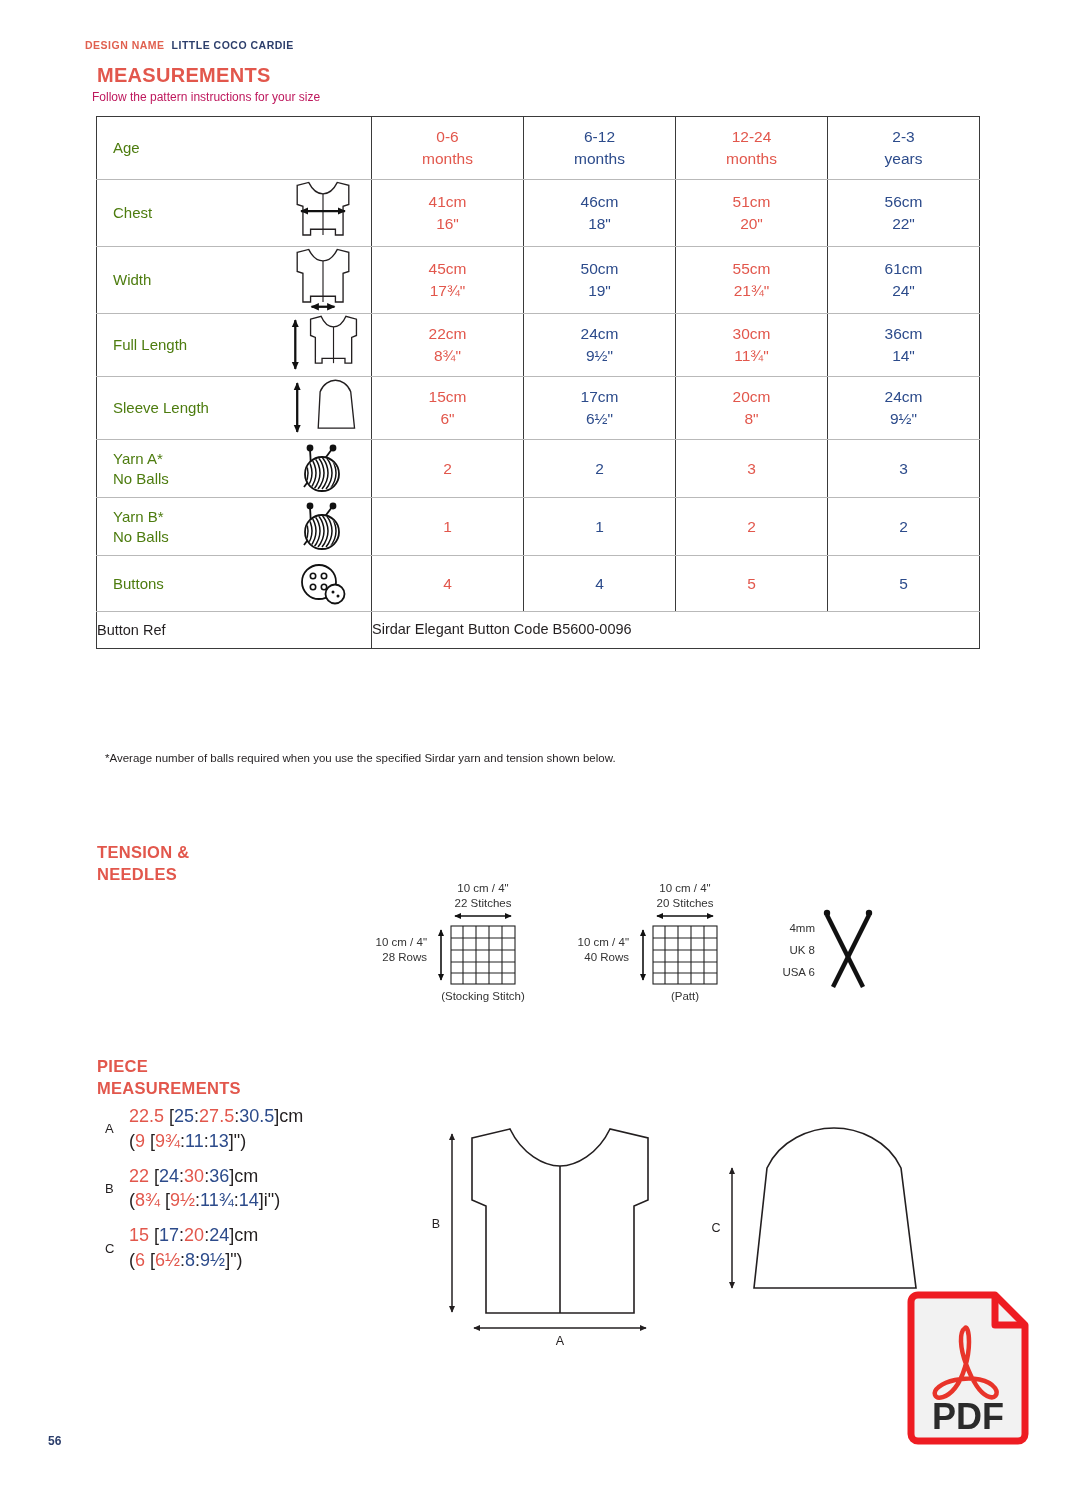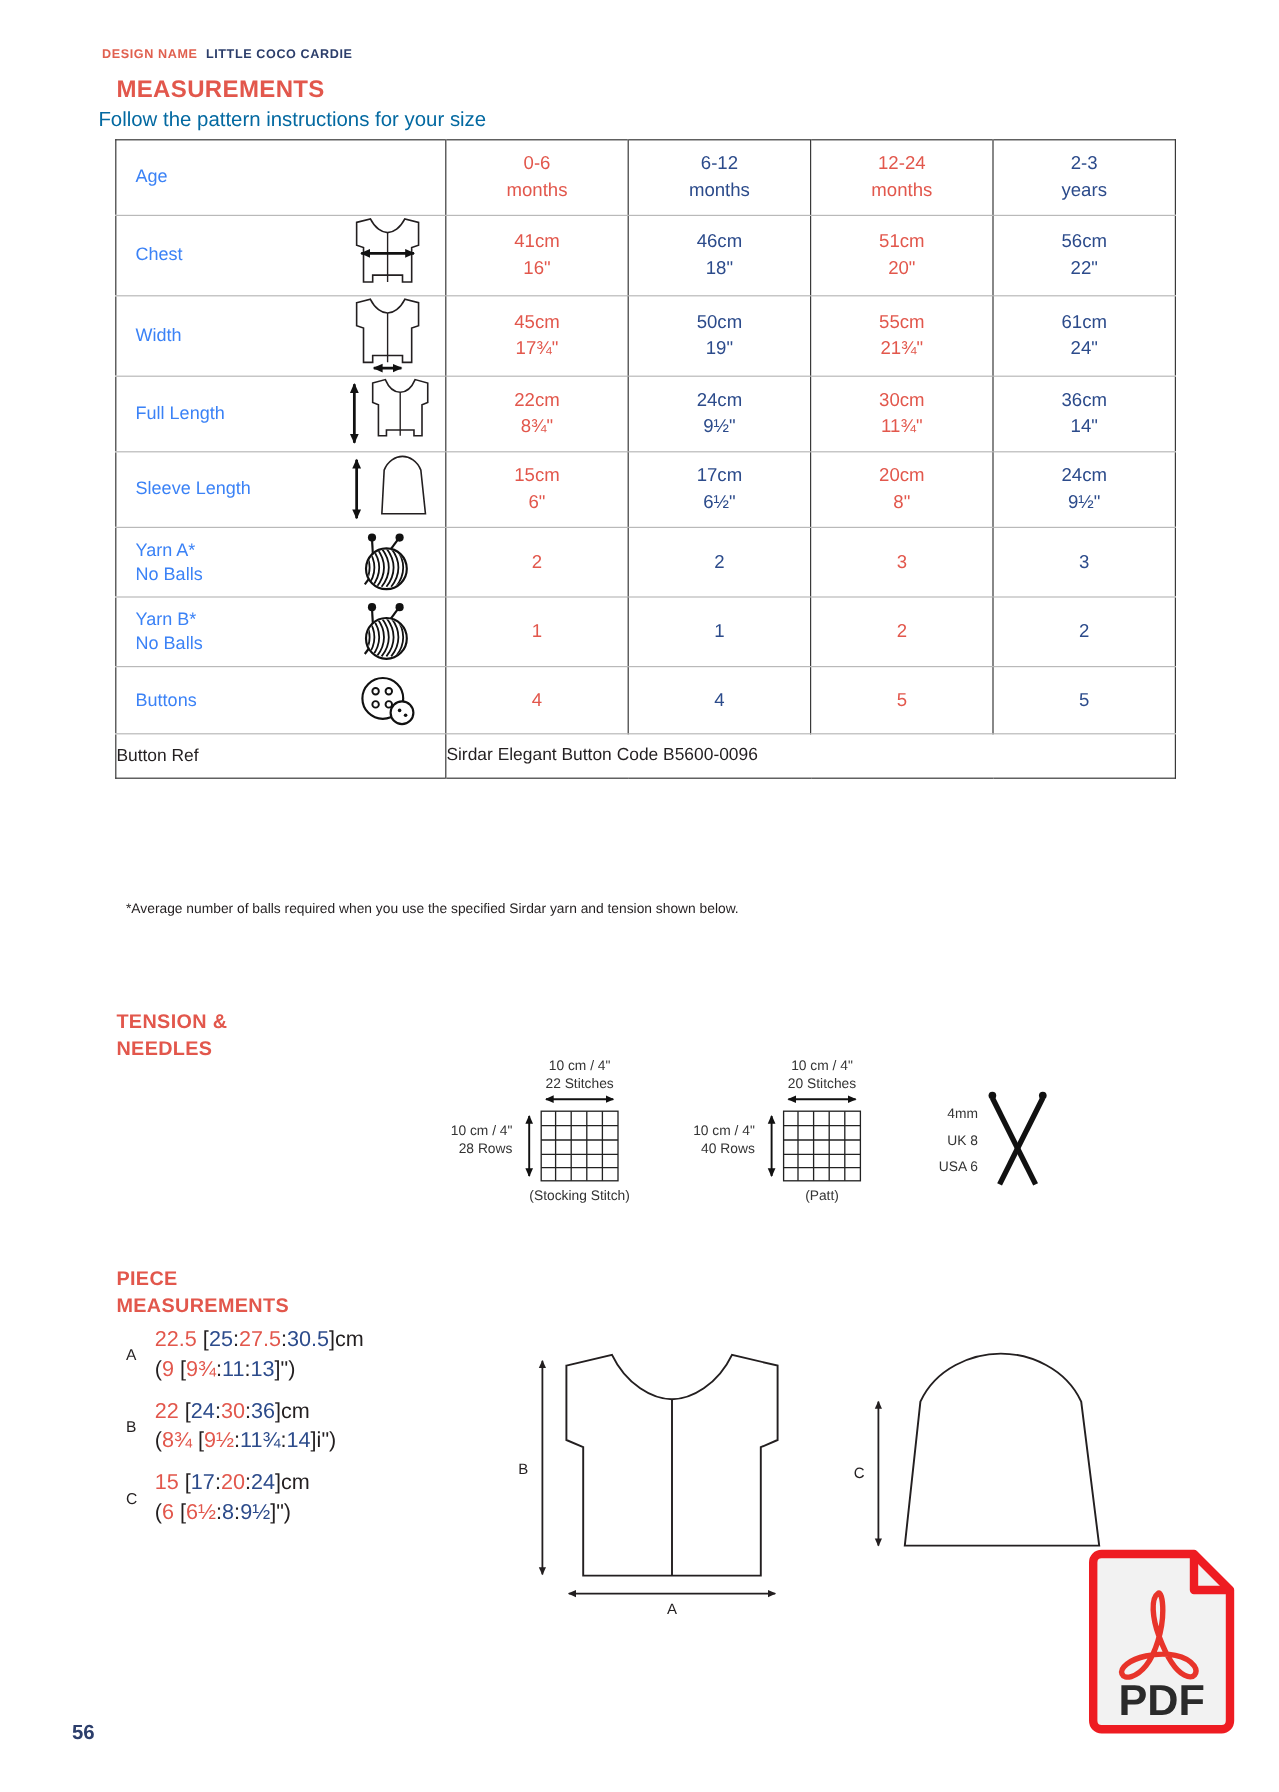--- a/index.html
+++ b/index.html
@@ -12,39 +12,39 @@
 
   
   .design-line{position:absolute;left:85px;top:39px;font-size:10.5px;letter-spacing:.5px;}
   .design-line .dn{color:#e0604f;font-weight:bold;}
   .design-line .dv{color:#2c3e6b;font-weight:bold;margin-left:7px;}
 
   .sec-title{
     position:absolute;color:#e2574c;font-weight:bold;letter-spacing:.3px;
   }
   #measurements-title{left:97px;top:64px;font-size:20px;}
-  .sub-title{position:absolute;left:82px;top:90px;font-size:17px;color:#0369a1;}
+  .sub-title{position:absolute;left:92px;top:90px;font-size:12px;color:#be185d;}
 
   
   .mtable{
     position:absolute;left:96px;top:116px;width:884px;
     border-collapse:collapse;table-layout:fixed;
     border:1.6px solid #3a3a3a;
   }
   .mtable td{
     border-right:1.6px solid #3a3a3a;
     border-bottom:1.4px solid #b9b9b9;
     vertical-align:middle;padding:0;
   }
   .mtable tr:last-child td{border-bottom:none;}
   .mtable td:last-child{border-right:none;}
   .lbl-cell{width:178px;position:relative;border-right:none !important;}
   .icon-cell{width:96px;border-right:1.6px solid #3a3a3a;position:relative;}
   .lbl{
-    font-size:15px;color:#3b82f6;padding-left:16px;line-height:1.28;
+    font-size:15px;color:#4d7c0f;padding-left:16px;line-height:1.28;
   }
   .val{
     text-align:center;font-size:15.5px;line-height:1.42;font-weight:normal;
   }
   .val .cm{display:block;}
   .val .inch{display:block;}
   .red{color:#e2574c;}
   .blue{color:#2c4b8b;}
   .hdr .val{font-size:15.5px;}
   .r-age td{height:62px;}
@@ -73,21 +73,21 @@
   .pm-key{width:24px;font-size:13px;color:#231f20;text-align:left;}
   .pm-vals{font-size:18px;line-height:1.38;}
   .pm-vals .l1,.pm-vals .l2{display:block;white-space:nowrap;}
 
   
   .schem{position:absolute;left:410px;top:1120px;}
 
   
   .pdf-badge{position:absolute;left:903px;top:1288px;width:130px;height:160px;}
 
-  .pageno{position:absolute;left:60px;top:1434px;font-size:17px;color:#2c3e6b;font-weight:bold;}
+  .pageno{position:absolute;left:48px;top:1434px;font-size:12px;color:#2c3e6b;font-weight:bold;}
 </style>
 </head>
 <body>
 
 <div class="page">
 
   <div class="design-line">
     <span class="dn">DESIGN NAME</span><span class="dv">LITTLE COCO CARDIE</span>
   </div>
 

